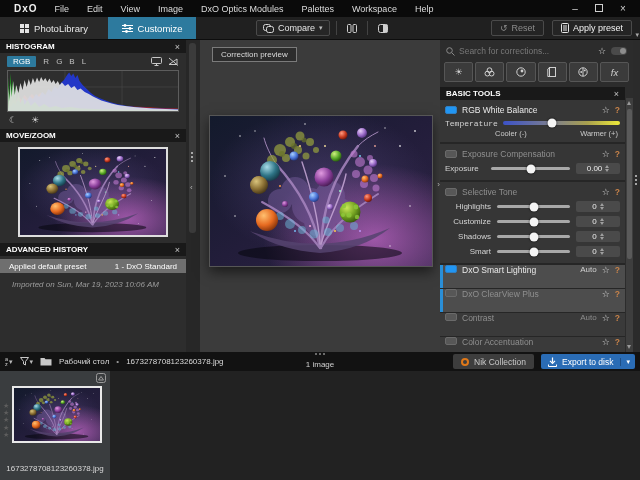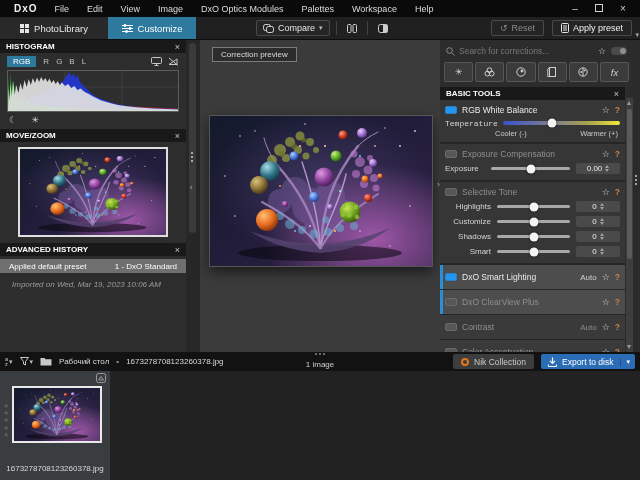--- a/index.html
+++ b/index.html
@@ -98,21 +98,21 @@
   .stepper .u { border-bottom:3px solid #9f9f9f; }
   .stepper .d { border-top:3px solid #9f9f9f; }
   .srow { display:flex; align-items:center; gap:6px; height:15px; }
   .srow .lbl { width:46px; text-align:right; color:#d4d4d4; font-size:8px; flex:none; }
   .srow .slider { flex:1; }
   .wb-pick { display:flex; align-items:center; gap:5px; height:14px; padding-left:3px; color:#e4e4e4; }
   .wb-temp { display:flex; align-items:center; gap:5px; height:12px;font-family:Liberation Mono, monospace; }
   .wb-temp .lbl { font-size:8px; color:#d4d4d4; }
   .wb-temp .slider { flex:1; }
   .wb-ends { display:flex; justify-content:space-between; margin-left:50px; font-size:7.5px; color:#cccccc; padding-right:2px; }
-  .onerow { display:flex; align-items:center; gap:5px; height:24px; background:#3a3a3a; border-bottom:1px solid #262626; padding:12px 5px; position:relative; }
+  .onerow { display:flex; gap:5px; height:24px; background:#3a3a3a; border-bottom:1px solid #262626; padding:0 5px; position:relative; }
   .onerow.hl { background:#4d4d4d; }
   .onerow .bluebar { position:absolute; left:0; top:0; bottom:0; width:3px; background:#2a8fd8; }
   .onerow .auto { color:#d0d0d0; font-size:8px; }
   .onerow .auto.dim { color:#8d8d8d; }
 
   
   .film-toolbar { height:19px; background:#121212; display:flex; align-items:center; gap:7px; padding:0 5px; position:relative; font-size:8px; color:#d8d8d8; }
   .sort-icon { display:flex; align-items:center; gap:1px; }
   .az { display:flex; flex-direction:column; font-size:5.5px; line-height:4.5px; color:#cfcfcf; }
   .chev7 { font-size:7px; color:#bbb; }
@@ -450,21 +450,21 @@
       </div>
 
       <div class="p-head">
         <span>ADVANCED HISTORY</span>
         <span class="p-close">×</span>
       </div>
       <div class="ah-row">
         <span>Applied default preset</span>
         <span>1 - DxO Standard</span>
       </div>
-      <div class="ah-note">Imported on Wed, Mar 19, 2023 10:06 AM</div>
+      <div class="ah-note">Imported on Sun, Mar 19, 2023 10:06 AM</div>
     </div>
 
     <div class="lsplit">
       <div class="track"></div>
       <div class="vdots">
           <i></i>
           <i></i>
           <i></i>
         </div>
       <span class="chev">‹</span>

